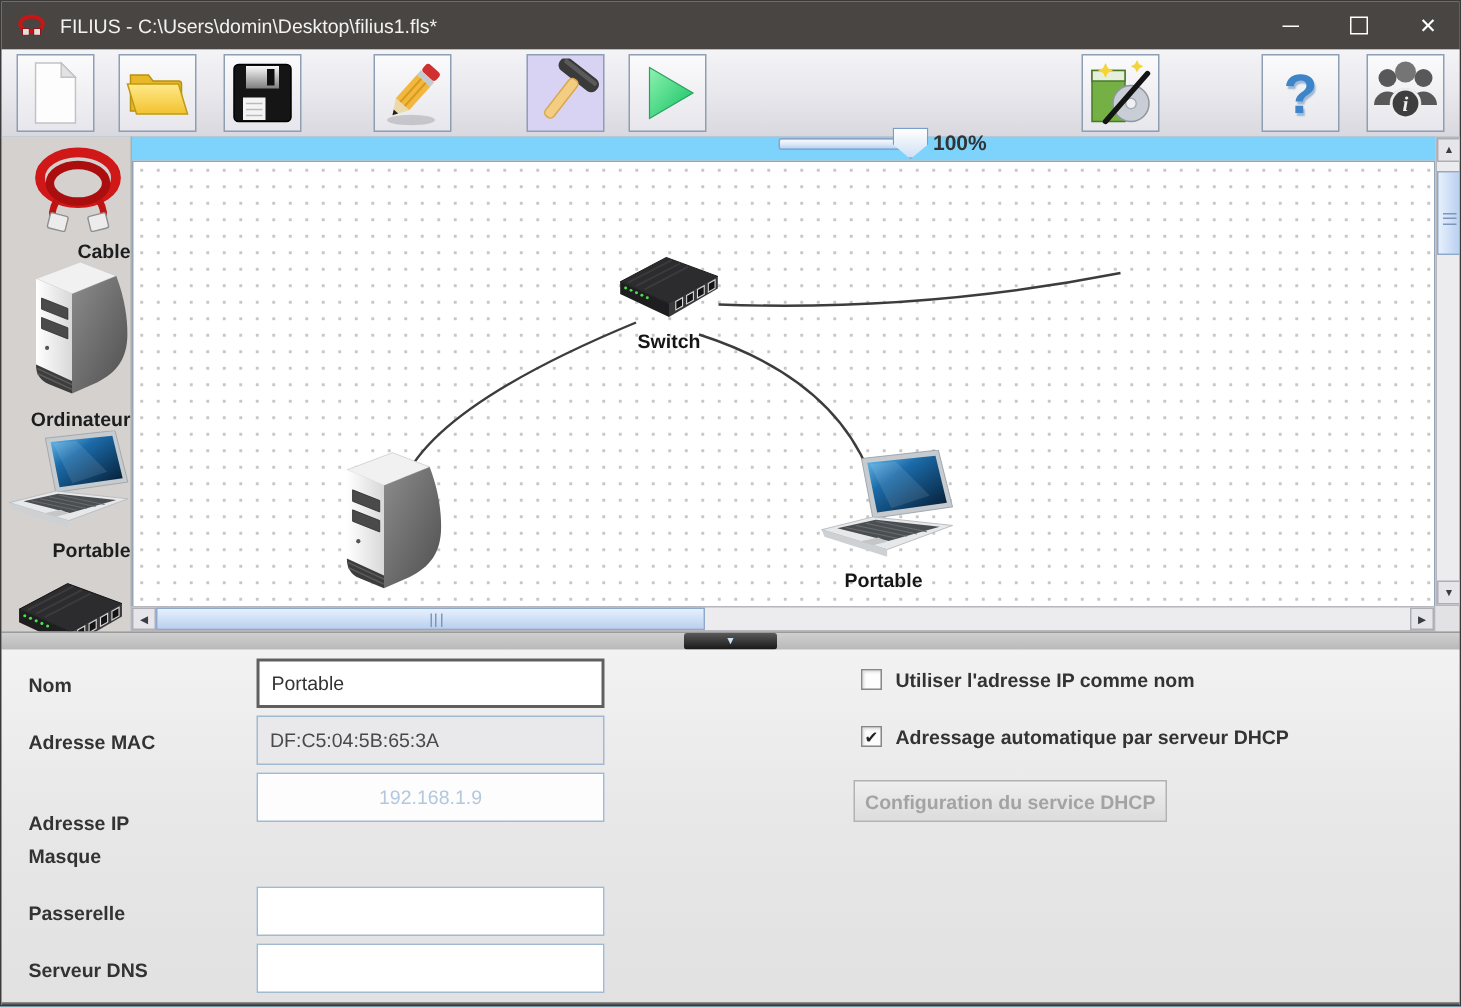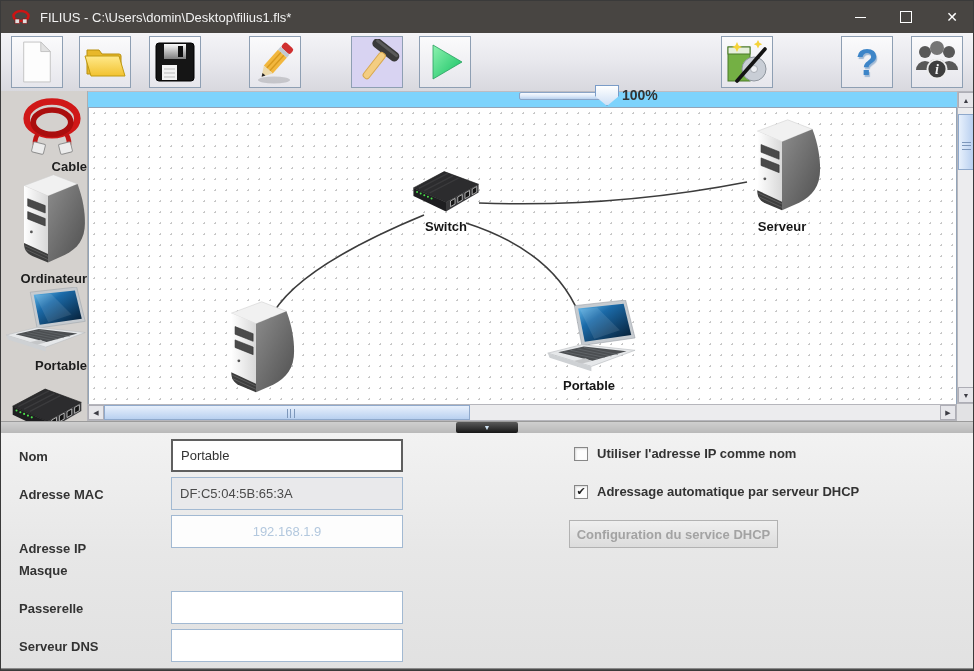--- a/index.html
+++ b/index.html
@@ -48,21 +48,21 @@
   
   .divider{position:absolute;left:0;top:420px;width:974px;height:12px;background:linear-gradient(180deg,#cfcfcf,#b9b9b9);border-top:1px solid #9b9b9b;box-sizing:border-box;}
   .collapse-btn{position:absolute;left:455px;top:0;width:62px;height:11px;background:linear-gradient(180deg,#5a5a5a,#171717);border-radius:2px;display:flex;align-items:center;justify-content:center;color:#cfe2f2;font-size:7px;line-height:1;}
   
   .panel{position:absolute;left:0;top:432px;width:974px;height:302px;background:linear-gradient(180deg,#f2f2f2 0%,#e7e7e7 40%,#dedede 100%);}
   .fieldlabel{position:absolute;left:18px;font-size:13px;font-weight:bold;color:#333;}
   .field{position:absolute;left:170px;width:232px;height:33px;box-sizing:border-box;font-family:"Liberation Sans",sans-serif;font-size:13px;color:#333;padding:0 8px;background:#ffffff;border:1px solid #a2b9d2;}
   .field.focused{border:2px solid #5f5f5f;}
   .field.readonly{background:#e9e9eb;color:#4a4a4a;}
   .field.disabled{color:#b3c8de;background:#fdfdfd;text-align:center;}
-  .cbrow{position:absolute;display:flex;align-items:center;}
+  .cbrow{position:absolute;display:flex;}
   .cbbox{width:14px;height:14px;background:#fdfdfd;border:1px solid #878787;box-shadow:inset 1px 1px 2px #d8d8d8;display:flex;align-items:center;justify-content:center;font-size:11px;color:#222;box-sizing:border-box;}
   .cblabel{margin-left:9px;font-size:13px;font-weight:bold;color:#333;}
   .dhcp-btn{position:absolute;left:568px;top:87px;width:209px;height:28px;background:linear-gradient(180deg,#efefef,#dcdcdc);border:1px solid #b2b2b2;color:#a3a3a3;font-size:13px;font-weight:bold;font-family:"Liberation Sans",sans-serif;}
   .bottomstrip{position:absolute;left:0;top:667px;width:974px;height:4px;background:#4c4c4c;border-top:1px solid #8a8a8a;}
 </style>
 </head>
 <body>
 
 <svg width="0" height="0" style="position:absolute" aria-hidden="true">
   <defs>
@@ -280,26 +280,20 @@
       <path d="M377,115 Q464,143 490,206" fill="none" stroke="#3c3c3c" stroke-width="1.6"></path>
     </svg>
 
     <div class="node" style="left:318px;top:60px;width:78px">
       <svg width="76" height="47" viewBox="0 0 84 52">
           <use href="#sym-switch"></use>
         </svg>
       <div class="node-label">Switch</div>
     </div>
 
-    <div class="node" style="left:652px;top:8px;width:82px">
-      <svg width="80" height="99" viewBox="0 0 84 104">
-          <use href="#sym-tower"></use>
-        </svg>
-      <div class="node-label">Serveur</div>
-    </div>
 
     <div class="node" style="left:126px;top:190px;width:82px">
       <svg width="80" height="99" viewBox="0 0 84 104">
           <use href="#sym-tower"></use>
         </svg>
       <div class="node-label">Ordinateur</div>
     </div>
 
     <div class="node" style="left:452px;top:192px;width:96px">
       <svg width="95" height="74" viewBox="0 0 100 78">

